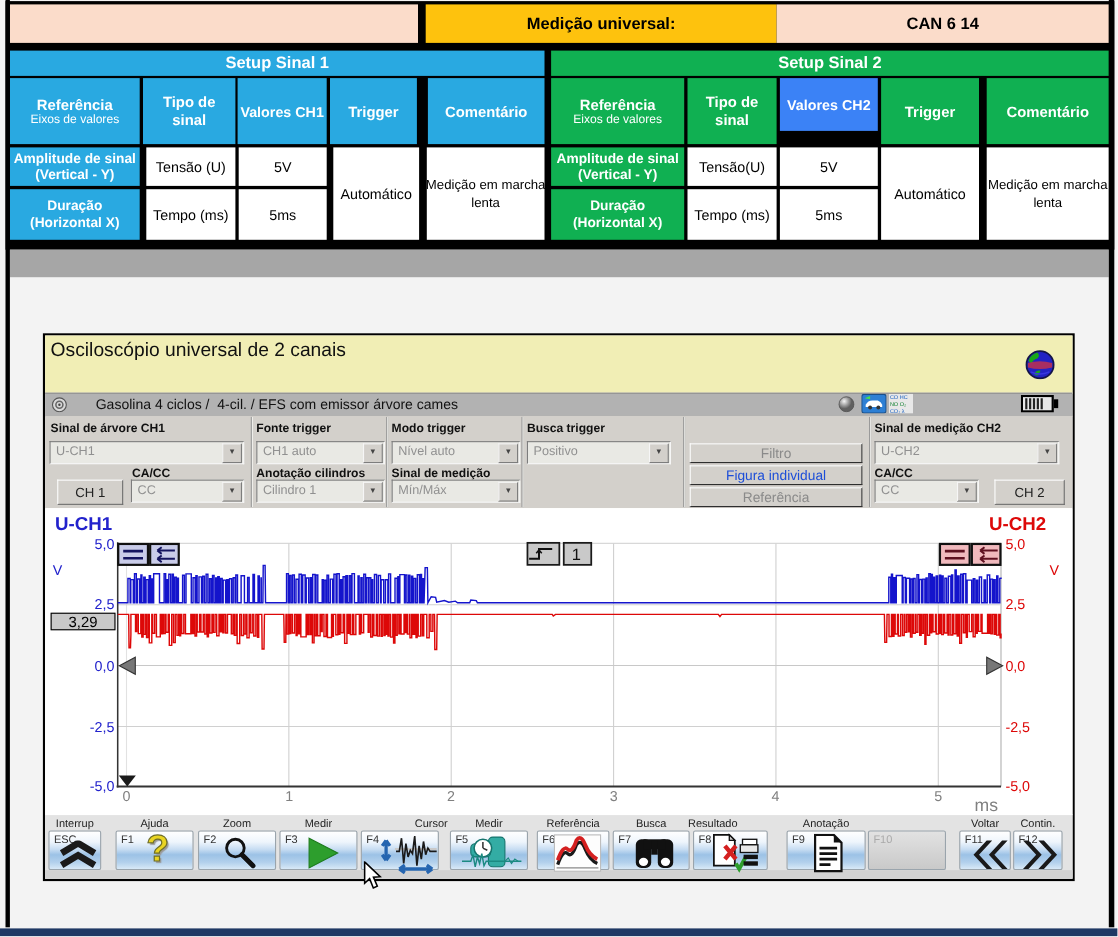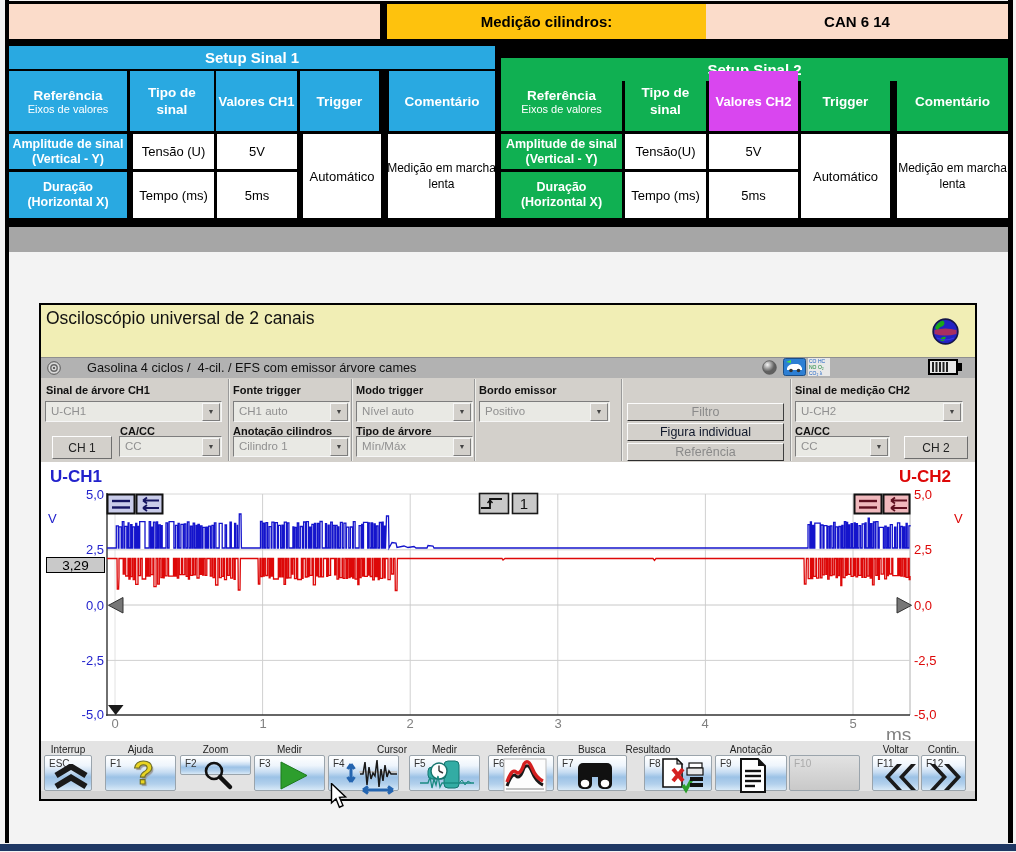--- a/index.html
+++ b/index.html
@@ -7,45 +7,45 @@
        font-family:"Liberation Sans",sans-serif;}
   .a{position:absolute;}
   .ct{display:flex;align-items:center;justify-content:center;text-align:center;}
 </style>
 </head>
 <body>
 
 <div class="a" style="left:5px;top:1px;width:1008px;height:226px;background:#000;"></div>
 
 <div class="a" style="left:9px;top:4px;width:371px;height:35px;background:#fbdcca;"></div>
-<div class="a ct" style="left:387px;top:4px;width:319px;height:35px;background:#fec20d;font-weight:bold;font-size:15px;">Medição cilindros:</div>
+<div class="a ct" style="left:387px;top:4px;width:319px;height:35px;background:#fec20d;font-weight:bold;font-size:15px;">Medição universal:</div>
 <div class="a ct" style="left:706px;top:4px;width:302px;height:35px;background:#fbdcca;font-weight:bold;font-size:15px;">CAN 6 14</div>
 
 <div class="a ct" style="left:9px;top:46px;width:486px;height:23px;background:#29a9e1;color:#fff;font-weight:bold;font-size:15px;">Setup Sinal 1</div>
-<div class="a ct" style="left:501px;top:46px;width:507px;height:23px;background:#10b052;color:#fff;font-weight:bold;font-size:15px;margin-top:12px;">Setup Sinal 2</div>
+<div class="a ct" style="left:501px;top:46px;width:507px;height:23px;background:#10b052;color:#fff;font-weight:bold;font-size:15px;">Setup Sinal 2</div>
 
 <div class="a ct" style="left:9px;top:71px;width:118px;height:60px;background:#29a9e1;color:#fff;">
     <div>
       <div style="font-size:13.5px;font-weight:bold;">Referência</div>
       <div style="font-size:11px;">Eixos de valores</div>
     </div>
   </div>
 <div class="a ct" style="left:130px;top:71px;width:84px;height:60px;background:#29a9e1;color:#fff;font-size:13.5px;font-weight:bold;line-height:17px;">Tipo de<br>sinal</div>
 <div class="a ct" style="left:216px;top:71px;width:81px;height:60px;background:#29a9e1;color:#fff;font-size:13px;font-weight:bold;">Valores CH1</div>
 <div class="a ct" style="left:300px;top:71px;width:79px;height:60px;background:#29a9e1;color:#fff;font-size:13.5px;font-weight:bold;">Trigger</div>
 <div class="a ct" style="left:389px;top:71px;width:106px;height:60px;background:#29a9e1;color:#fff;font-size:13.5px;font-weight:bold;">Comentário</div>
 
 <div class="a ct" style="left:501px;top:71px;width:121px;height:60px;background:#10b052;color:#fff;">
     <div>
       <div style="font-size:13.5px;font-weight:bold;">Referência</div>
       <div style="font-size:11px;">Eixos de valores</div>
     </div>
   </div>
 <div class="a ct" style="left:625px;top:71px;width:81px;height:60px;background:#10b052;color:#fff;font-size:13.5px;font-weight:bold;line-height:17px;">Tipo de<br>sinal</div>
-<div class="a ct" style="left:709px;top:71px;width:89px;height:60px;background:#d946ef;color:#fff;font-size:13px;font-weight:bold;">Valores CH2</div>
+<div class="a ct" style="left:709px;top:71px;width:89px;height:48px;background:#3b82f6;color:#fff;font-size:13px;font-weight:bold;">Valores CH2</div>
 <div class="a ct" style="left:801px;top:71px;width:89px;height:60px;background:#10b052;color:#fff;font-size:13.5px;font-weight:bold;">Trigger</div>
 <div class="a ct" style="left:897px;top:71px;width:111px;height:60px;background:#10b052;color:#fff;font-size:13.5px;font-weight:bold;">Comentário</div>
 
 <div class="a ct" style="left:9px;top:134px;width:118px;height:35px;background:#29a9e1;color:#fff;font-size:12.5px;font-weight:bold;line-height:15px;">Amplitude de sinal<br>(Vertical - Y)</div>
 <div class="a ct" style="left:133px;top:134px;width:81px;height:35px;background:#fff;font-size:13px;">Tensão (U)</div>
 <div class="a ct" style="left:217px;top:134px;width:80px;height:35px;background:#fff;font-size:13px;">5V</div>
 <div class="a ct" style="left:9px;top:172px;width:118px;height:46px;background:#29a9e1;color:#fff;font-size:12.5px;font-weight:bold;line-height:15px;">Duração<br>(Horizontal X)</div>
 <div class="a ct" style="left:133px;top:172px;width:81px;height:46px;background:#fff;font-size:13px;">Tempo (ms)</div>
 <div class="a ct" style="left:217px;top:172px;width:80px;height:46px;background:#fff;font-size:13px;">5ms</div>
 <div class="a ct" style="left:303px;top:134px;width:78px;height:84px;background:#fff;font-size:13px;">Automático</div>
@@ -120,21 +120,21 @@
   <line x1="19" y1="3" x2="19" y2="13"></line>
  </g>
  <rect x="30" y="4" width="4" height="8" fill="#000"></rect>
 </svg>
 
 <div class="a" style="left:41px;top:378px;width:934px;height:84px;background:#d3d0cb;"></div>
 
 <div class="a" style="left:46px;top:384px;font-size:11px;font-weight:bold;color:#111;">Sinal de árvore CH1</div>
 <div class="a" style="left:233px;top:384px;font-size:11px;font-weight:bold;color:#111;">Fonte trigger</div>
 <div class="a" style="left:356px;top:384px;font-size:11px;font-weight:bold;color:#111;">Modo trigger</div>
-<div class="a" style="left:479px;top:384px;font-size:11px;font-weight:bold;color:#111;">Bordo emissor</div>
+<div class="a" style="left:479px;top:384px;font-size:11px;font-weight:bold;color:#111;">Busca trigger</div>
 <div class="a" style="left:795px;top:384px;font-size:11px;font-weight:bold;color:#111;">Sinal de medição CH2</div>
 
 <div class="a" style="left:45px;top:401px;width:177px;height:21px;background:#e9e9e4;border:1.5px solid;border-color:#7d7d7d #f6f6f6 #f6f6f6 #7d7d7d;box-sizing:border-box;">
     <span style="position:absolute;left:5px;top:3px;font-size:11.5px;color:#909090;">U-CH1</span>
     <span style="position:absolute;right:1px;top:1px;width:16px;height:16px;background:#d3d0cb;border:1px solid;border-color:#f6f6f6 #7d7d7d #7d7d7d #f6f6f6;text-align:center;font-size:7px;color:#444;line-height:15px;">▼</span>
   </div>
 <div class="a" style="left:233px;top:401px;width:117px;height:21px;background:#e9e9e4;border:1.5px solid;border-color:#7d7d7d #f6f6f6 #f6f6f6 #7d7d7d;box-sizing:border-box;">
     <span style="position:absolute;left:5px;top:3px;font-size:11.5px;color:#909090;">CH1 auto</span>
     <span style="position:absolute;right:1px;top:1px;width:16px;height:16px;background:#d3d0cb;border:1px solid;border-color:#f6f6f6 #7d7d7d #7d7d7d #f6f6f6;text-align:center;font-size:7px;color:#444;line-height:15px;">▼</span>
   </div>
@@ -145,26 +145,26 @@
 <div class="a" style="left:479px;top:401px;width:131px;height:21px;background:#e9e9e4;border:1.5px solid;border-color:#7d7d7d #f6f6f6 #f6f6f6 #7d7d7d;box-sizing:border-box;">
     <span style="position:absolute;left:5px;top:3px;font-size:11.5px;color:#909090;">Positivo</span>
     <span style="position:absolute;right:1px;top:1px;width:16px;height:16px;background:#d3d0cb;border:1px solid;border-color:#f6f6f6 #7d7d7d #7d7d7d #f6f6f6;text-align:center;font-size:7px;color:#444;line-height:15px;">▼</span>
   </div>
 <div class="a" style="left:795px;top:401px;width:168px;height:21px;background:#e9e9e4;border:1.5px solid;border-color:#7d7d7d #f6f6f6 #f6f6f6 #7d7d7d;box-sizing:border-box;">
     <span style="position:absolute;left:5px;top:3px;font-size:11.5px;color:#909090;">U-CH2</span>
     <span style="position:absolute;right:1px;top:1px;width:16px;height:16px;background:#d3d0cb;border:1px solid;border-color:#f6f6f6 #7d7d7d #7d7d7d #f6f6f6;text-align:center;font-size:7px;color:#444;line-height:15px;">▼</span>
   </div>
 
 <div class="a ct" style="left:627px;top:403px;width:157px;height:18px;background:#d3d0cb;border:1.5px solid;border-color:#fbfbfb #3e3e3e #2e2e2e #fbfbfb;box-sizing:border-box;font-size:12.5px;color:#8a8a8a;">Filtro</div>
-<div class="a ct" style="left:627px;top:423px;width:157px;height:18px;background:#d3d0cb;border:1.5px solid;border-color:#fbfbfb #3e3e3e #2e2e2e #fbfbfb;box-sizing:border-box;font-size:12.5px;color:#0f172a;">Figura individual</div>
+<div class="a ct" style="left:627px;top:423px;width:157px;height:18px;background:#d3d0cb;border:1.5px solid;border-color:#fbfbfb #3e3e3e #2e2e2e #fbfbfb;box-sizing:border-box;font-size:12.5px;color:#1d4ed8;">Figura individual</div>
 <div class="a ct" style="left:627px;top:443px;width:157px;height:18px;background:#d3d0cb;border:1.5px solid;border-color:#fbfbfb #3e3e3e #2e2e2e #fbfbfb;box-sizing:border-box;font-size:12.5px;color:#8a8a8a;">Referência</div>
 
 <div class="a" style="left:120px;top:425px;font-size:11px;font-weight:bold;color:#111;">CA/CC</div>
 <div class="a" style="left:233px;top:425px;font-size:11px;font-weight:bold;color:#111;">Anotação cilindros</div>
-<div class="a" style="left:356px;top:425px;font-size:11px;font-weight:bold;color:#111;">Tipo de árvore</div>
+<div class="a" style="left:356px;top:425px;font-size:11px;font-weight:bold;color:#111;">Sinal de medição</div>
 <div class="a" style="left:795px;top:425px;font-size:11px;font-weight:bold;color:#111;">CA/CC</div>
 
 <div class="a ct" style="left:52px;top:436px;width:60px;height:23px;background:#d3d0cb;border:1.5px solid;border-color:#fdfdfd #6e6e6e #6e6e6e #fdfdfd;box-sizing:border-box;font-size:12px;color:#222;">CH 1</div>
 <div class="a" style="left:119px;top:436px;width:103px;height:21px;background:#e9e9e4;border:1.5px solid;border-color:#7d7d7d #f6f6f6 #f6f6f6 #7d7d7d;box-sizing:border-box;">
     <span style="position:absolute;left:5px;top:3px;font-size:11.5px;color:#909090;">CC</span>
     <span style="position:absolute;right:1px;top:1px;width:16px;height:16px;background:#d3d0cb;border:1px solid;border-color:#f6f6f6 #7d7d7d #7d7d7d #f6f6f6;text-align:center;font-size:7px;color:#444;line-height:15px;">▼</span>
   </div>
 <div class="a" style="left:233px;top:436px;width:117px;height:21px;background:#e9e9e4;border:1.5px solid;border-color:#7d7d7d #f6f6f6 #f6f6f6 #7d7d7d;box-sizing:border-box;">
     <span style="position:absolute;left:5px;top:3px;font-size:11.5px;color:#909090;">Cilindro 1</span>
     <span style="position:absolute;right:1px;top:1px;width:16px;height:16px;background:#d3d0cb;border:1px solid;border-color:#f6f6f6 #7d7d7d #7d7d7d #f6f6f6;text-align:center;font-size:7px;color:#444;line-height:15px;">▼</span>
@@ -203,21 +203,21 @@
 <div class="a" style="left:954px;top:511px;font-size:13px;color:#dd0808;">V</div>
 
 <div class="a ct" style="left:46px;top:523px;width:59px;height:16px;background:#c9c9c9;border:1.5px solid #000;box-sizing:border-box;font-size:13.5px;color:#000;margin-top:34px;">3,29</div>
 
 <div class="a" style="left:108px;top:716px;width:14px;text-align:center;font-size:13px;color:#808080;">0</div>
 <div class="a" style="left:256px;top:716px;width:14px;text-align:center;font-size:13px;color:#808080;">1</div>
 <div class="a" style="left:403px;top:716px;width:14px;text-align:center;font-size:13px;color:#808080;">2</div>
 <div class="a" style="left:551px;top:716px;width:14px;text-align:center;font-size:13px;color:#808080;">3</div>
 <div class="a" style="left:698px;top:716px;width:14px;text-align:center;font-size:13px;color:#808080;">4</div>
 <div class="a" style="left:846px;top:716px;width:14px;text-align:center;font-size:13px;color:#808080;">5</div>
-<div class="a" style="left:886px;top:724px;font-size:19px;color:#808080;">ms</div>
+<div class="a" style="left:886px;top:724px;font-size:16px;color:#808080;">ms</div>
 
 <svg class="a" style="left:41px;top:462px;" width="934" height="278" viewBox="0 0 934 278">
  <rect x="66" y="32" width="803" height="221" fill="#fff"></rect>
  <line x1="66" y1="32" x2="869" y2="32" stroke="#d8d8d8" stroke-width="1"></line>
  <line x1="869" y1="32" x2="869" y2="253" stroke="#b0b0b0" stroke-width="1"></line>
  <line x1="221.6" y1="32" x2="221.6" y2="253" stroke="#d0d0d0" stroke-width="1"></line>
  <line x1="369.2" y1="32" x2="369.2" y2="253" stroke="#d0d0d0" stroke-width="1"></line>
  <line x1="516.8" y1="32" x2="516.8" y2="253" stroke="#d0d0d0" stroke-width="1"></line>
  <line x1="664.4" y1="32" x2="664.4" y2="253" stroke="#d0d0d0" stroke-width="1"></line>
  <line x1="812" y1="32" x2="812" y2="253" stroke="#d0d0d0" stroke-width="1"></line>
@@ -270,21 +270,21 @@
 <polyline points="4,11.5 19,2.5 34,11.5" fill="none" stroke="#1a1a1a" stroke-width="6"></polyline>
 <polyline points="4,22.5 19,13.5 34,22.5" fill="none" stroke="#1a1a1a" stroke-width="6"></polyline>
 </svg>
   </div>
 <div class="a" style="left:97px;top:744px;width:87px;text-align:center;font-size:10px;color:#222;">Ajuda</div>
 <div class="a" style="left:105px;top:755px;width:71px;height:36px;background:linear-gradient(180deg,#ffffff 0%,#eef5fc 28%,#c6dcf2 48%,#9cc2e6 62%,#b2d0ec 82%,#d8e9f7 100%);border:1px solid #9aa4ac;border-radius:2px;box-sizing:border-box;">
 <span style="position:absolute;left:4px;top:2px;font-size:10px;color:#333;">F1</span>
     <div style="position:absolute;left:27px;top:-3px;font-size:34px;font-weight:bold;color:#e9d422;-webkit-text-stroke:1.1px #6f6f28;text-shadow:1.5px 1.5px 1px #999;">?</div>
   </div>
 <div class="a" style="left:172px;top:744px;width:87px;text-align:center;font-size:10px;color:#222;">Zoom</div>
-<div class="a" style="left:180px;top:755px;width:71px;height:20px;background:linear-gradient(180deg,#ffffff 0%,#eef5fc 28%,#c6dcf2 48%,#9cc2e6 62%,#b2d0ec 82%,#d8e9f7 100%);border:1px solid #9aa4ac;border-radius:2px;box-sizing:border-box;">
+<div class="a" style="left:180px;top:755px;width:71px;height:36px;background:linear-gradient(180deg,#ffffff 0%,#eef5fc 28%,#c6dcf2 48%,#9cc2e6 62%,#b2d0ec 82%,#d8e9f7 100%);border:1px solid #9aa4ac;border-radius:2px;box-sizing:border-box;">
 <span style="position:absolute;left:4px;top:2px;font-size:10px;color:#333;">F2</span>
     <svg width="34" height="32" viewBox="0 0 34 32" style="position:absolute;left:20px;top:4px;">
 <circle cx="13" cy="11" r="8" fill="none" stroke="#111" stroke-width="2.6"></circle>
 <line x1="19" y1="17" x2="29" y2="27" stroke="#111" stroke-width="4.5" stroke-linecap="round"></line>
 </svg>
   </div>
 <div class="a" style="left:246px;top:744px;width:87px;text-align:center;font-size:10px;color:#222;">Medir</div>
 <div class="a" style="left:254px;top:755px;width:71px;height:36px;background:linear-gradient(180deg,#ffffff 0%,#eef5fc 28%,#c6dcf2 48%,#9cc2e6 62%,#b2d0ec 82%,#d8e9f7 100%);border:1px solid #9aa4ac;border-radius:2px;box-sizing:border-box;">
 <span style="position:absolute;left:4px;top:2px;font-size:10px;color:#333;">F3</span>
     <svg width="30" height="30" viewBox="0 0 30 30" style="position:absolute;left:24px;top:5px;">
@@ -330,21 +330,21 @@
     <svg width="40" height="34" viewBox="0 0 40 34" style="position:absolute;left:17px;top:3px;">
 <rect x="3" y="4" width="14" height="26" rx="5" fill="#111"></rect>
 <rect x="23" y="4" width="14" height="26" rx="5" fill="#111"></rect>
 <rect x="10" y="4" width="20" height="9" fill="#111"></rect>
 <rect x="17" y="5" width="6" height="13" fill="#111"></rect>
 <ellipse cx="10" cy="24.5" rx="4.2" ry="3.7" fill="#fff"></ellipse>
 <ellipse cx="30" cy="24.5" rx="4.2" ry="3.7" fill="#fff"></ellipse>
 </svg>
   </div>
 <div class="a" style="left:606px;top:744px;width:84px;text-align:center;font-size:10px;color:#222;">Resultado</div>
-<div class="a" style="left:644px;top:755px;width:68px;height:36px;background:linear-gradient(180deg,#ffffff 0%,#eef5fc 28%,#c6dcf2 48%,#9cc2e6 62%,#b2d0ec 82%,#d8e9f7 100%);border:1px solid #9aa4ac;border-radius:2px;box-sizing:border-box;">
+<div class="a" style="left:630px;top:755px;width:68px;height:36px;background:linear-gradient(180deg,#ffffff 0%,#eef5fc 28%,#c6dcf2 48%,#9cc2e6 62%,#b2d0ec 82%,#d8e9f7 100%);border:1px solid #9aa4ac;border-radius:2px;box-sizing:border-box;">
 <span style="position:absolute;left:4px;top:2px;font-size:10px;color:#333;">F8</span>
     <svg width="46" height="38" viewBox="0 0 46 38" style="position:absolute;left:14px;top:1px;">
 <path d="M4 2 L18 2 L23 7 L23 30 L4 30 Z" fill="#fff" stroke="#111" stroke-width="1.6"></path>
 <path d="M18 2 L18 7 L23 7 Z" fill="#ccc" stroke="#111" stroke-width="1.2"></path>
 <path d="M14 12 L24 24 M24 12 L14 24" stroke="#d42020" stroke-width="4"></path>
 <path d="M24 28 L27 33 L33 22" stroke="#2d9e2d" stroke-width="3.5" fill="none"></path>
 <rect x="30" y="6" width="13" height="5" fill="#fff" stroke="#111" stroke-width="1.2"></rect>
 <rect x="28" y="11" width="16" height="7" fill="#e8e8e8" stroke="#111" stroke-width="1.2"></rect>
 <rect x="31" y="20" width="13" height="4" fill="#111"></rect>
 <rect x="31" y="26" width="13" height="4" fill="#111"></rect>

